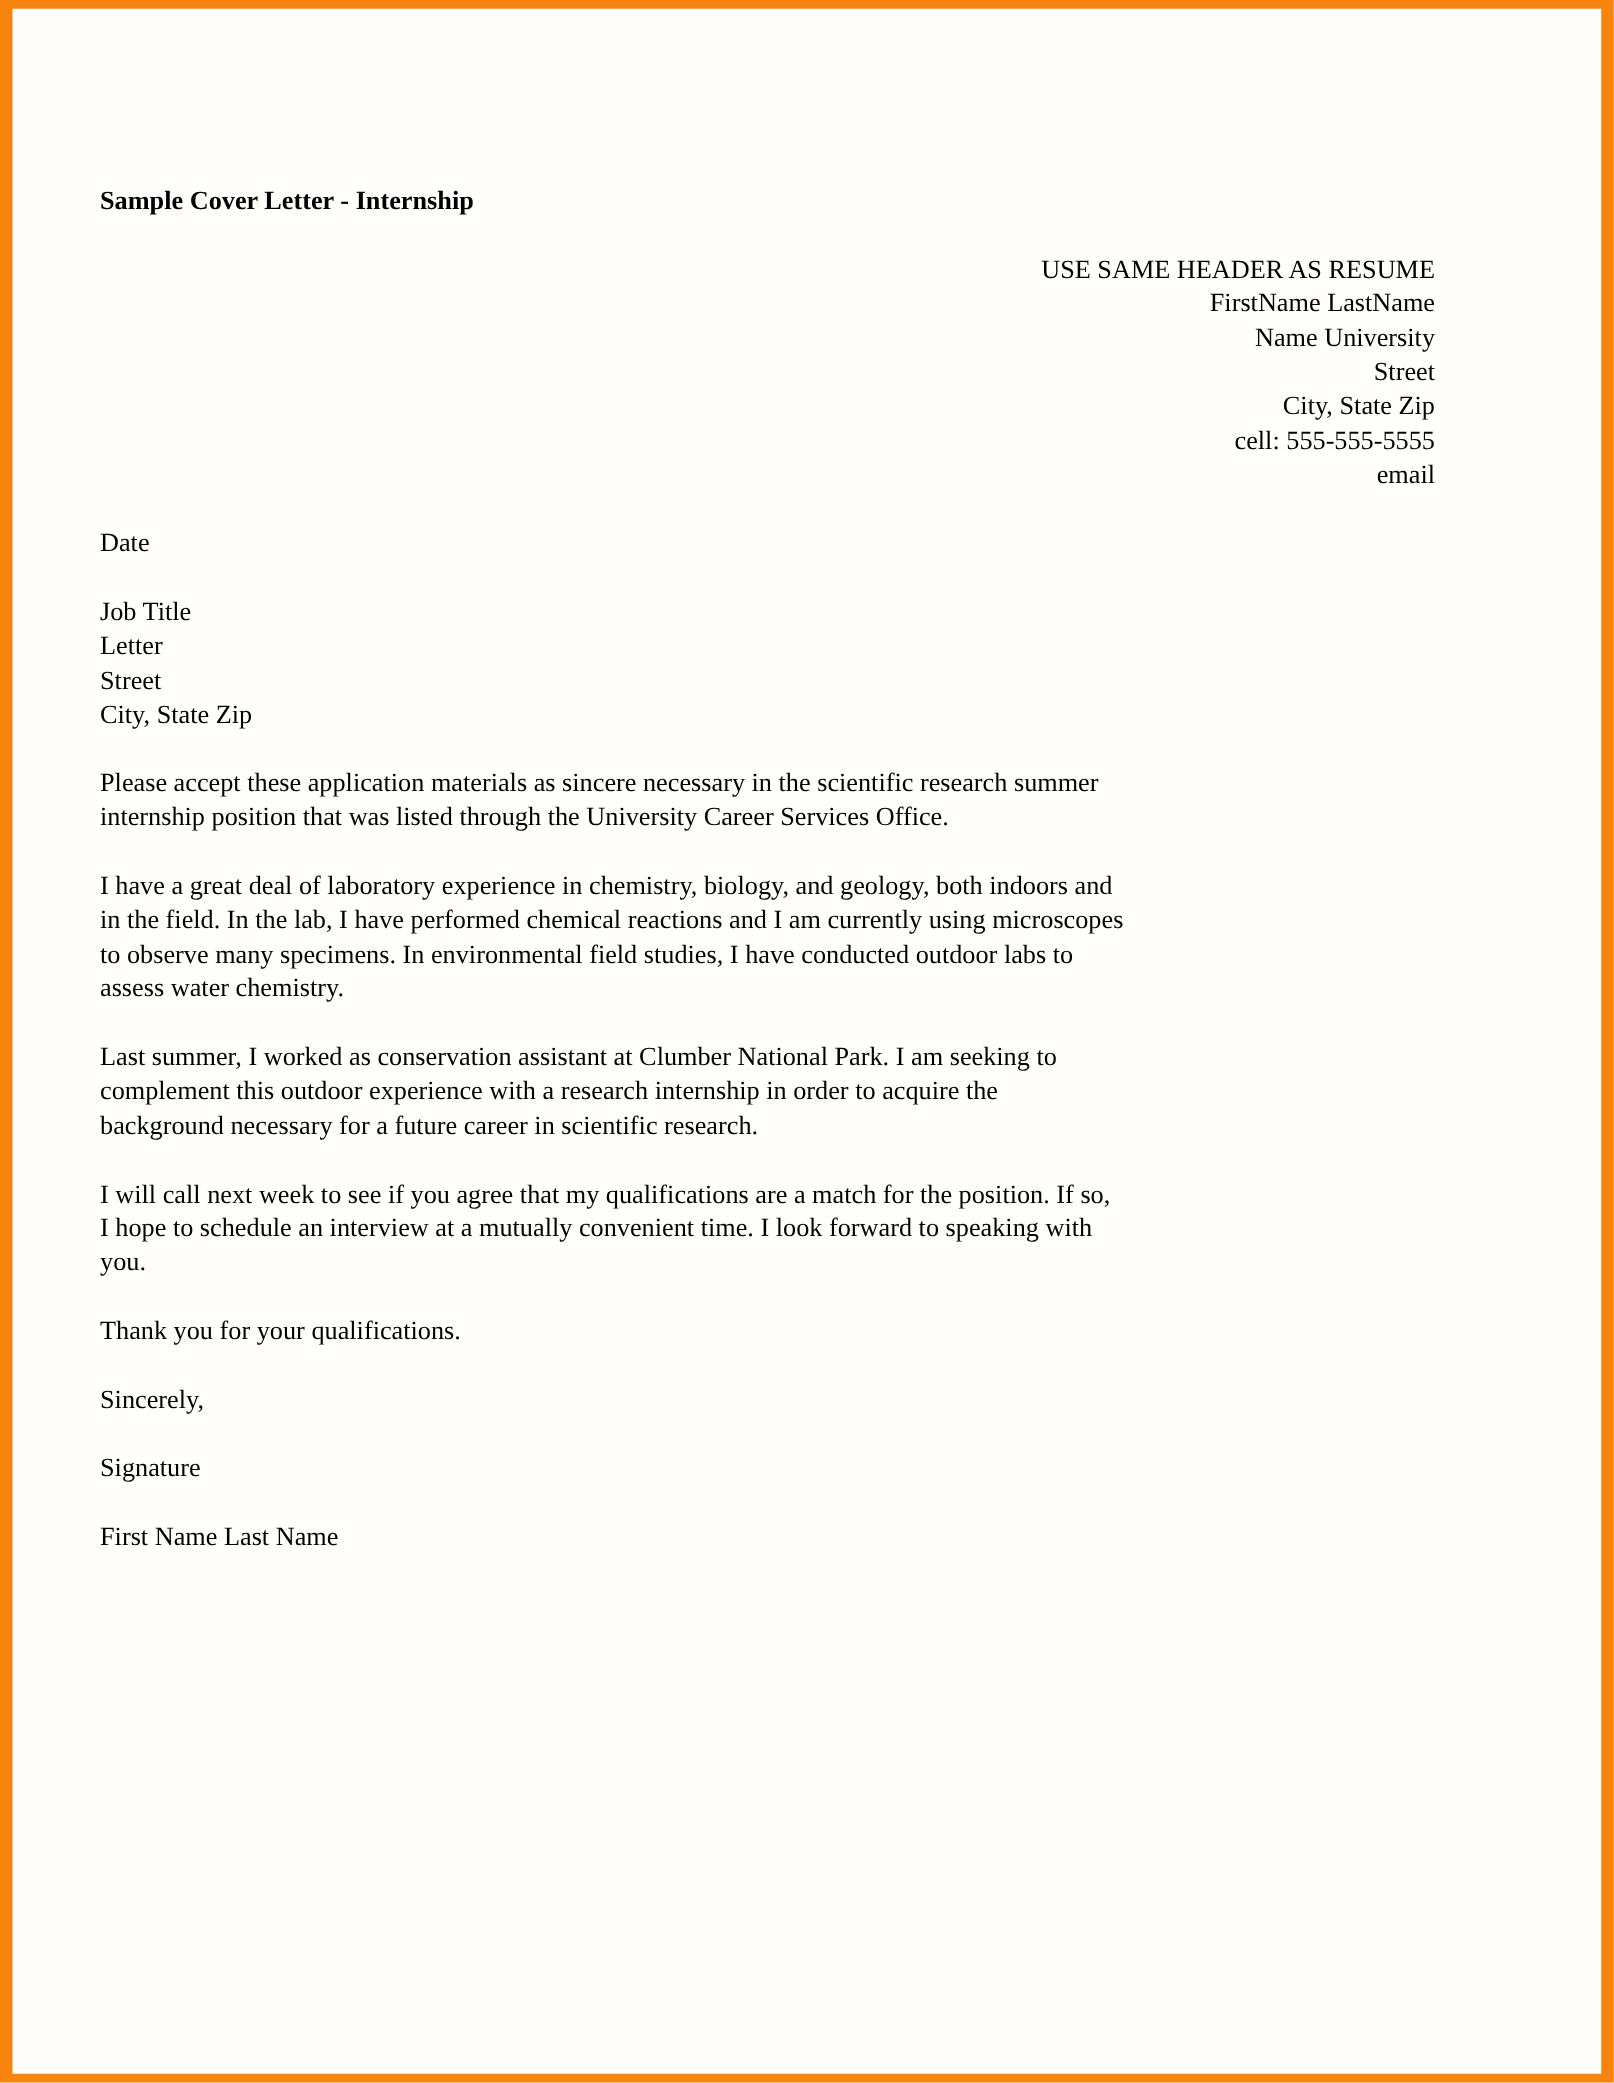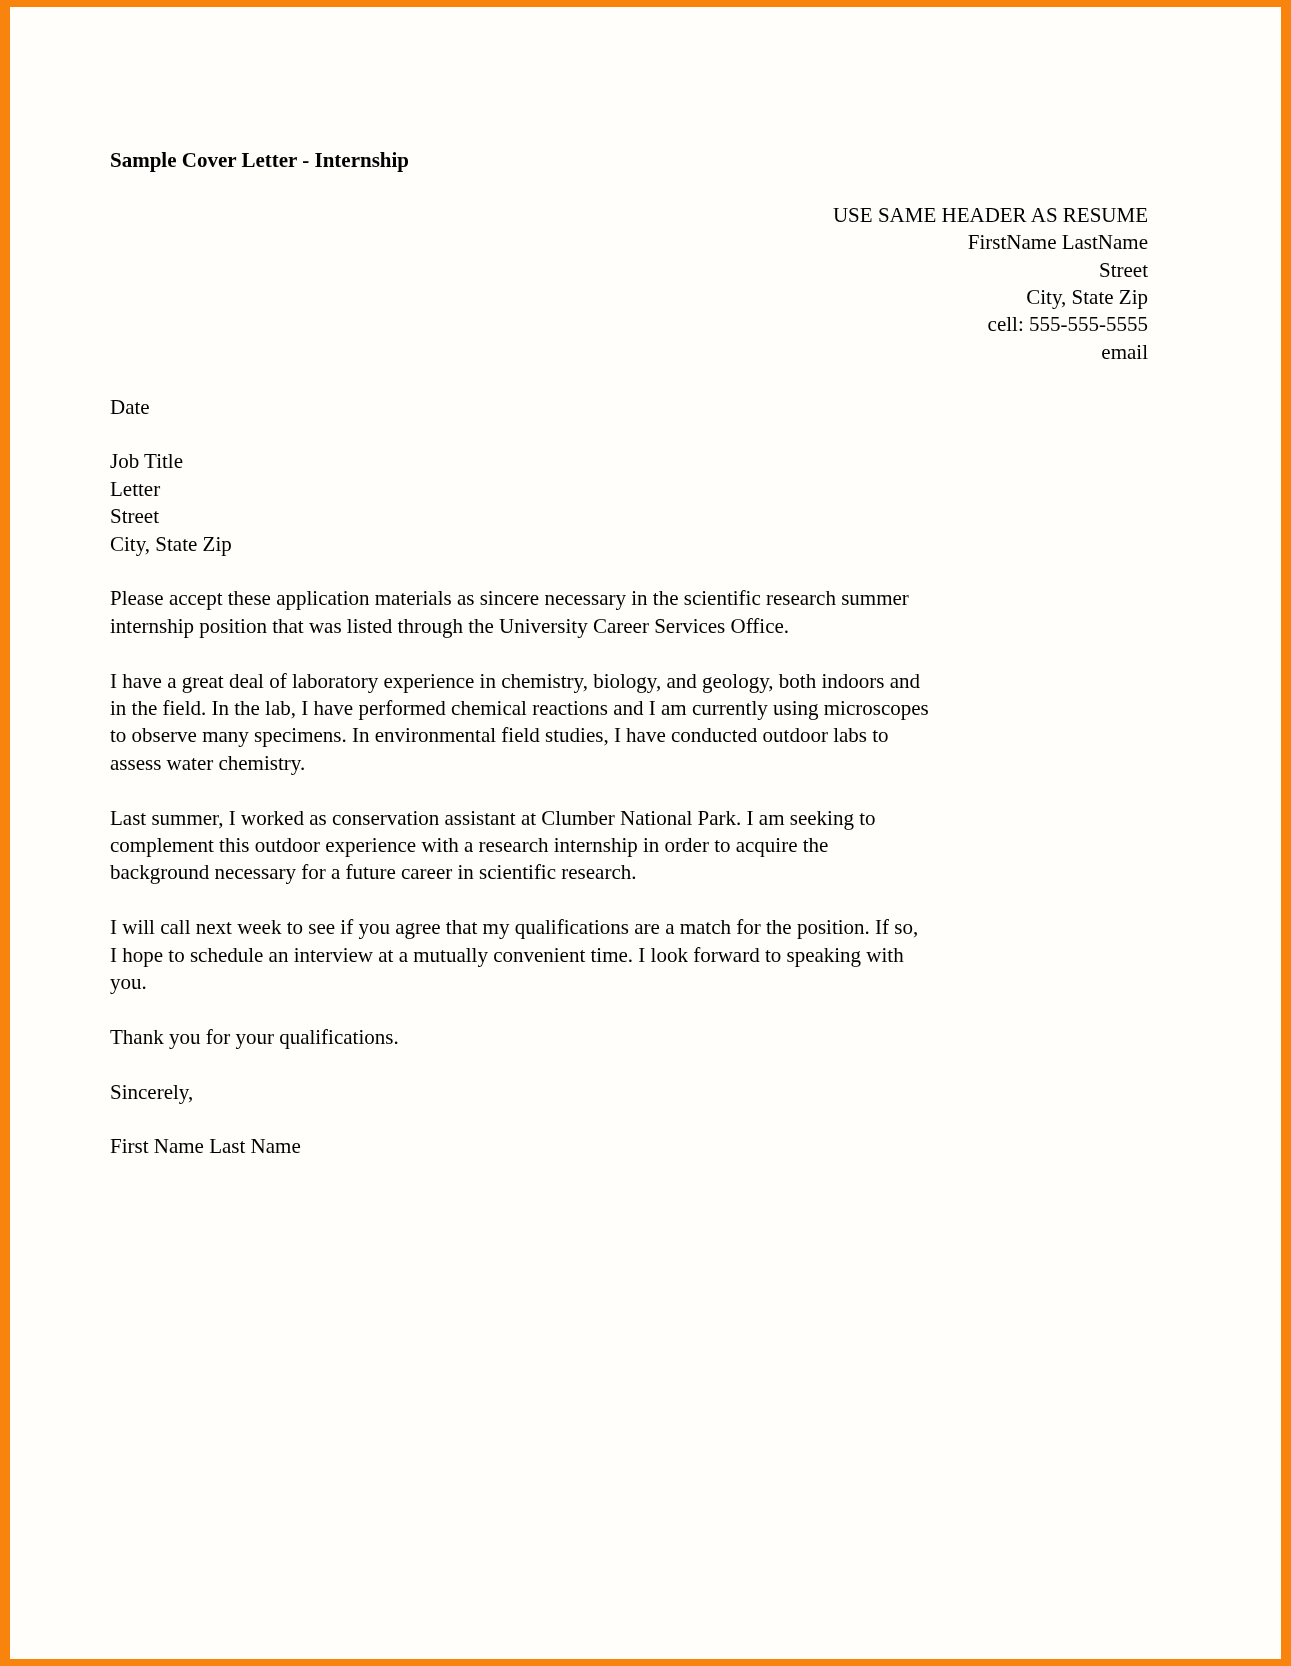--- a/index.html
+++ b/index.html
@@ -14,37 +14,38 @@
     font-family: "Liberation Serif", "DejaVu Serif", serif;
     font-size: 21px;
     line-height: 27.4px;
     color: #000;
     overflow: hidden;
   }
   .doc {
     box-sizing: border-box;
     width: 100%;
     height: 100%;
-    padding: 140px 133px 0 100px;
+    padding: 140px 133px 0 70px;
   }
   .block { margin: 0 0 27.4px 0; }
   .title { font-weight: bold; }
   .centered { text-align: right; }
   .para { white-space: pre-line; }
 </style>
 </head>
 <body style="border-color: rgb(248, 131, 13); background: rgb(255, 254, 250);">
 
 <div class="doc">
 
   <div class="block title">Sample Cover Letter - Internship</div>
 
   <div class="block centered">
     <div>USE SAME HEADER AS RESUME</div>
     <div>FirstName LastName</div>
+    <div>Name University</div>
     <div>Street</div>
     <div>City, State Zip</div>
     <div>cell: 555-555-5555</div>
     <div>email</div>
   </div>
 
   <div class="block">Date</div>
 
   <div class="block">
     <div>Job Title</div>
@@ -67,16 +68,17 @@
 background necessary for a future career in scientific research.</div>
 
   <div class="block para">I will call next week to see if you agree that my qualifications are a match for the position. If so,
 I hope to schedule an interview at a mutually convenient time. I look forward to speaking with
 you.</div>
 
   <div class="block">Thank you for your qualifications.</div>
 
   <div class="block">Sincerely,</div>
 
+  <div class="block">Signature</div>
 
   <div class="block">First Name Last Name</div>
 
 </div>
 
 </body></html>

